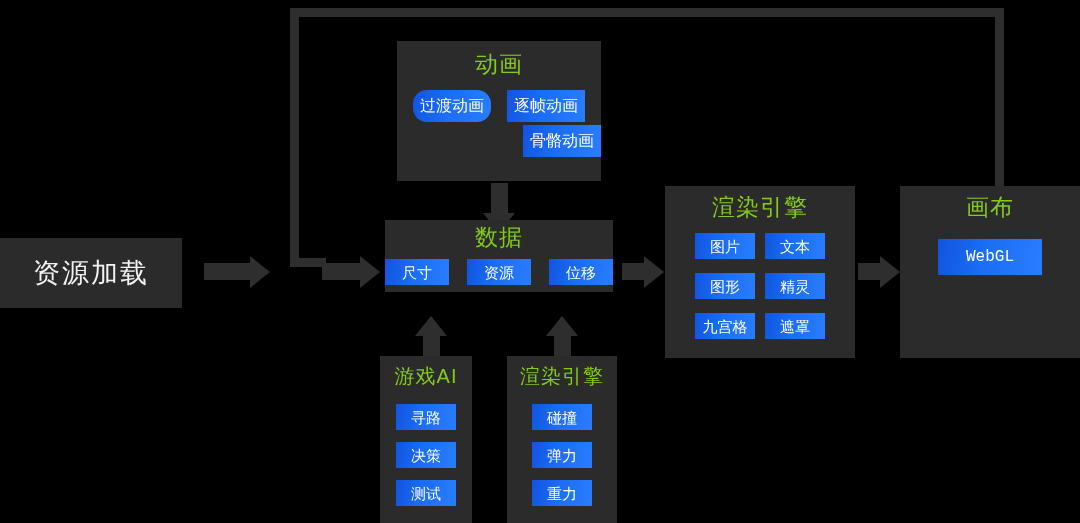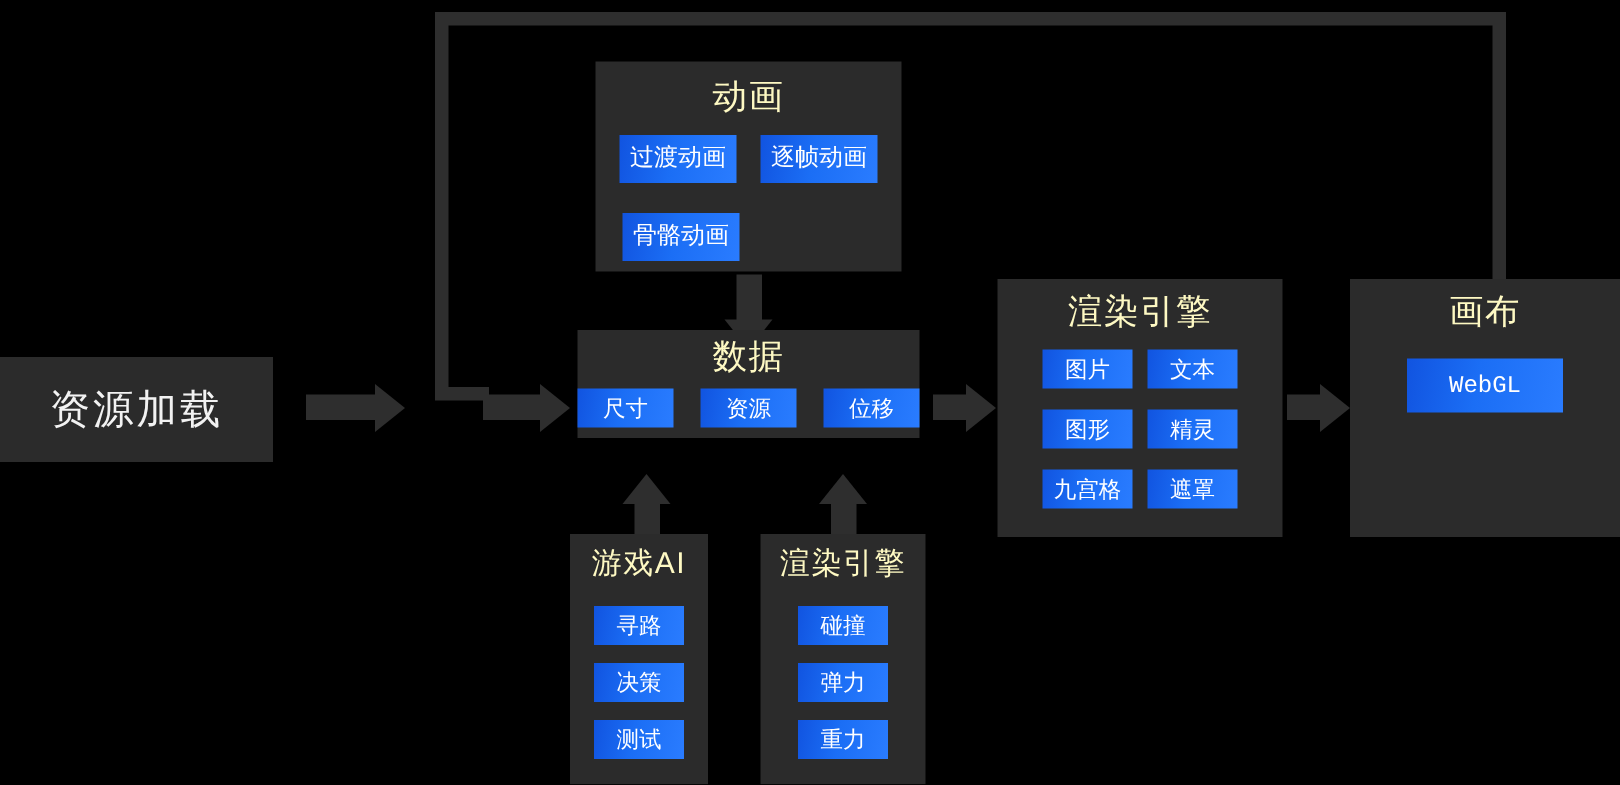--- a/index.html
+++ b/index.html
@@ -14,21 +14,21 @@
     background: #000000;
     overflow: hidden;
     font-family: "Liberation Sans", "DejaVu Sans", sans-serif;
   }
   .panel {
     position: absolute;
     background: #2b2b2b;
     box-sizing: border-box;
   }
   .panel-title {
-    color: #fef9c3;
+    color: #84cc16;
     font-size: 23px;
     text-align: center;
     letter-spacing: 1px;
     line-height: 1;
     white-space: nowrap;
   }
   .chip {
     background: linear-gradient(100deg, #1154e0 0%, #1b6ef5 45%, #2a7cff 100%);
     color: #ffffff;
     font-size: 16px;
@@ -100,24 +100,24 @@
 
   <div class="conn" style="left:204px; top:263px; width:46px; height:17px;"></div>
   <div class="arrow-h" style="left:250px; top:256px;"></div>
 
   <div class="conn" style="left:322px; top:263px; width:40px; height:17px;"></div>
   <div class="arrow-h" style="left:360px; top:256px;"></div>
 
   <div class="panel" style="left:397px; top:41px; width:204px; height:140px; padding-top:12px;">
     <div class="panel-title">动画</div>
     <div class="chip-row" style="margin-top:14px; gap:16px; padding-left:0;">
-      <div class="chip" style="width:78px; height:32px;">过渡动画</div>
+      <div class="chip" style="width:78px; height:32px;border-radius:14px;">过渡动画</div>
       <div class="chip" style="width:78px; height:32px;">逐帧动画</div>
     </div>
-    <div class="chip-row" style="margin-top:20px; justify-content:flex-start; padding-left:18px;">
+    <div class="chip-row" style="margin-top:3px; justify-content:flex-end; padding-left:18px;">
       <div class="chip" style="width:78px; height:32px;">骨骼动画</div>
     </div>
   </div>
 
   <div class="conn" style="left:491px; top:183px; width:17px; height:32px;"></div>
   <div class="arrow-down" style="left:483px; top:213px;"></div>
 
   <div class="panel" style="left:385px; top:220px; width:228px; height:72px; padding-top:6px;">
     <div class="panel-title">数据</div>
     <div class="chip-row" style="margin-top:10px; gap:18px;">

